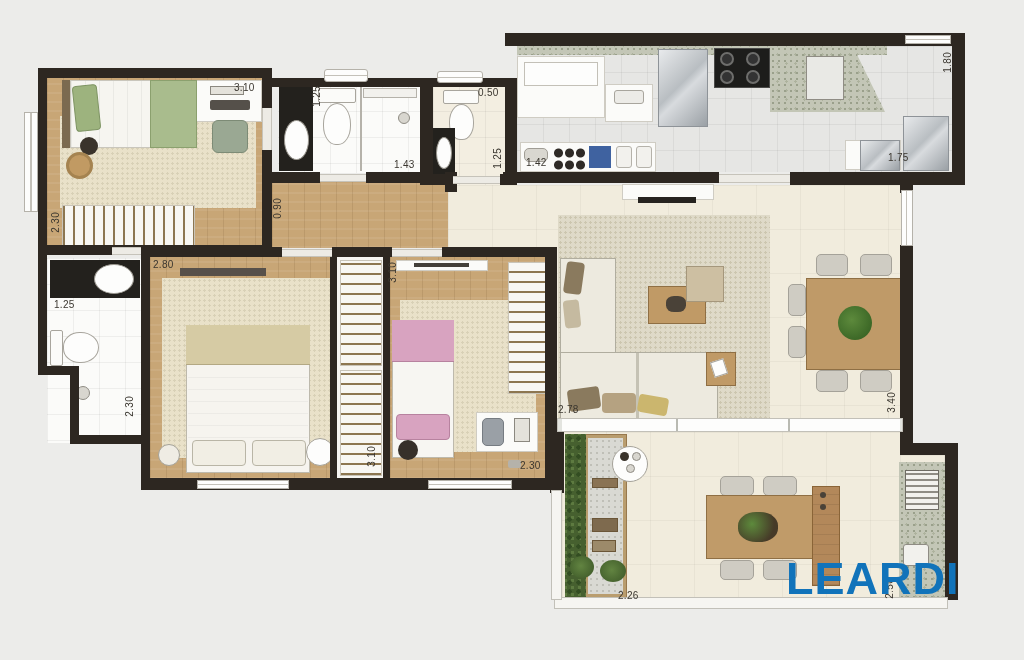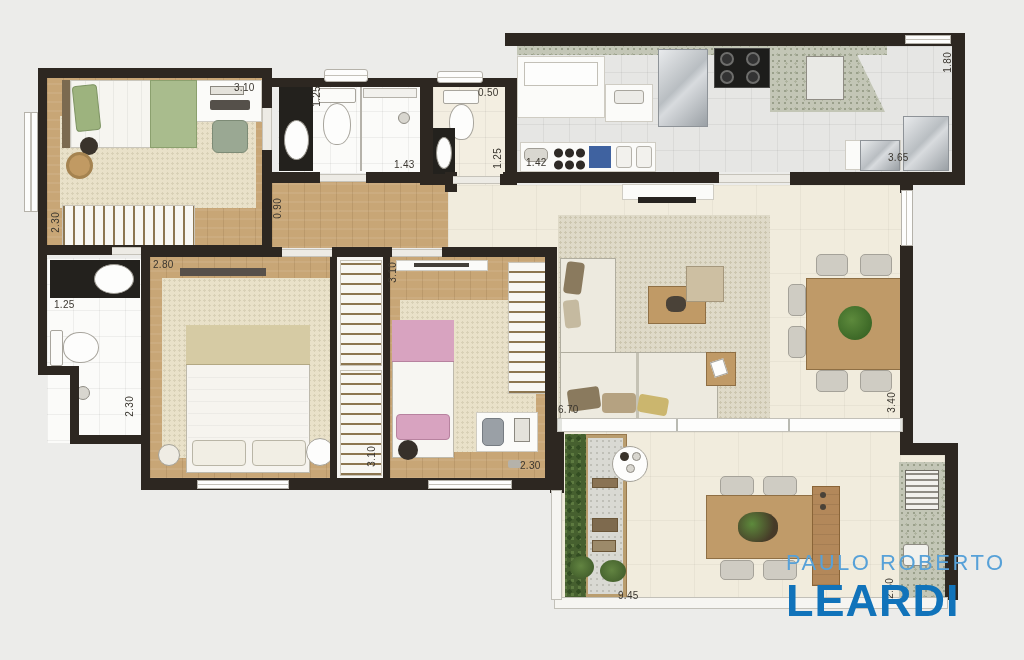--- a/index.html
+++ b/index.html
@@ -236,31 +236,30 @@
   <div class="rail" style="left:551px;top:490px;width:11px;height:110px;"></div>
 
   <span class="dim" style="left:234px;top:82px;">3.10</span>
   <span class="dim v" style="left:50px;top:212px;">2.30</span>
   <span class="dim v" style="left:311px;top:86px;">1.25</span>
   <span class="dim" style="left:394px;top:159px;">1.43</span>
   <span class="dim" style="left:478px;top:87px;">0.50</span>
   <span class="dim v" style="left:492px;top:148px;">1.25</span>
   <span class="dim v" style="left:272px;top:198px;">0.90</span>
   <span class="dim" style="left:526px;top:157px;">1.42</span>
-  <span class="dim" style="left:888px;top:152px;">3.65</span>
+  <span class="dim" style="left:888px;top:152px;">1.75</span>
   <span class="dim v" style="left:942px;top:52px;">1.80</span>
   <span class="dim" style="left:54px;top:299px;">1.25</span>
   <span class="dim v" style="left:124px;top:396px;">2.30</span>
   <span class="dim" style="left:153px;top:259px;">2.80</span>
   <span class="dim v" style="left:366px;top:446px;">3.10</span>
   <span class="dim v" style="left:387px;top:262px;">3.10</span>
   <span class="dim" style="left:520px;top:460px;">2.30</span>
-  <span class="dim" style="left:558px;top:404px;">6.70</span>
+  <span class="dim" style="left:558px;top:404px;">2.78</span>
   <span class="dim v" style="left:886px;top:392px;">3.40</span>
-  <span class="dim" style="left:618px;top:590px;">9.45</span>
+  <span class="dim" style="left:618px;top:590px;">2.26</span>
   <span class="dim v" style="left:884px;top:578px;">2.50</span>
 
   <div class="logo">
-    <div class="l1" style="color:#57a1d8;">PAULO ROBERTO</div>
     <div class="l2" style="color:#1173ba;">LEARDI</div>
   </div>
 
 </div>
 
 </body></html>

